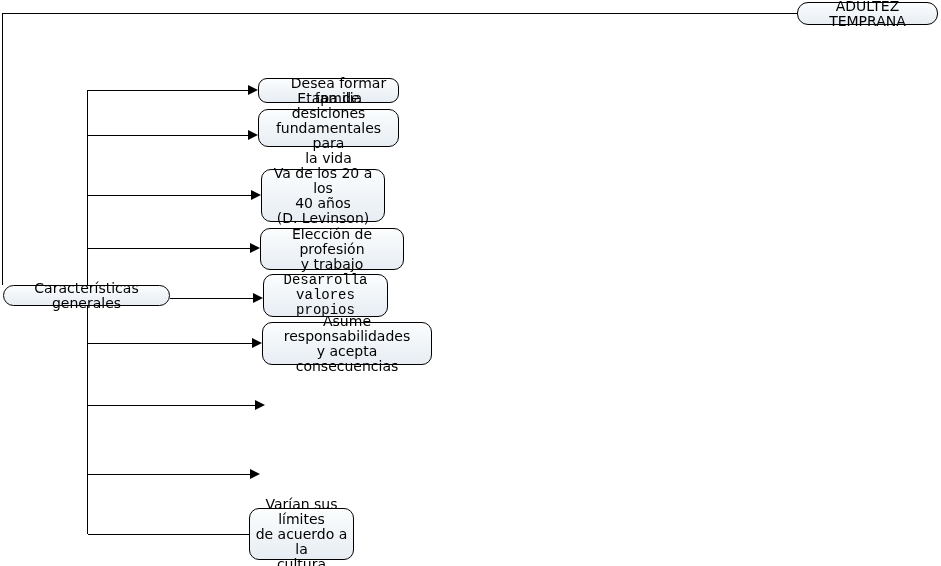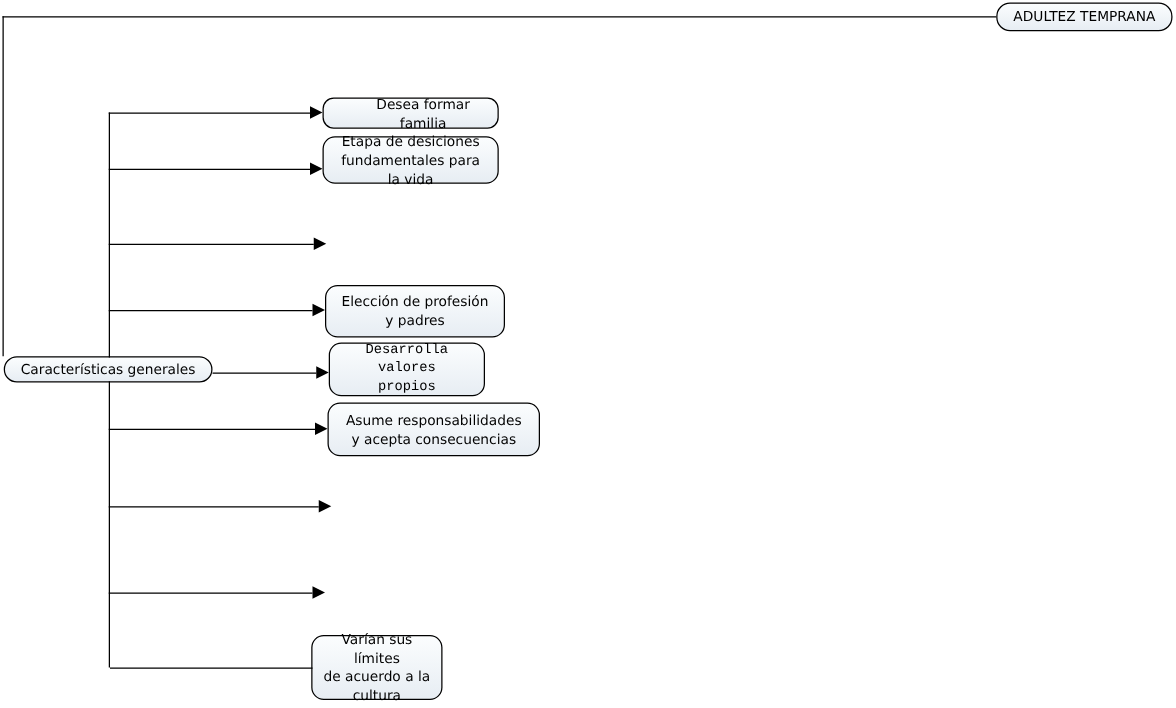--- a/index.html
+++ b/index.html
@@ -18,21 +18,21 @@
     border-radius: 10px;
     background: linear-gradient(180deg, #fbfdfe 0%, #e7edf3 100%);
     display: flex;
     align-items: center;
     justify-content: center;
     z-index: 2;
     cursor: default;
   }
   .node-label {
     display: block;
-    font-size: 11px;
+    font-size: 14px;
     line-height: 15px;
     color: #000000;
     text-align: center;
     white-space: pre-line;
     padding: 0 4px;
   }
   .hline {
     position: absolute;
     height: 0;
     border-top: 1px solid #000000;
@@ -101,24 +101,29 @@
   <div class="node" style="left:258px; top:78px; width:141px; height:25px; border-radius:9px;padding-left:20px;">
     <span class="node-label">Desea formar familia</span>
   </div>
 
   <div class="node" style="left:258px; top:109px; width:141px; height:38px;">
     <span class="node-label">Etapa de desiciones
 fundamentales para
 la vida</span>
   </div>
 
+  <div class="node" style="left:261px; top:169px; width:124px; height:53px;">
+    <span class="node-label">Va de los 20 a los
+40 años
+(D. Levinson)</span>
+  </div>
 
   <div class="node" style="left:260px; top:228px; width:144px; height:42px;">
     <span class="node-label">Elección de profesión
-y padres</span>
+y trabajo</span>
   </div>
 
   <div class="node" style="left:263px; top:274px; width:125px; height:43px;font-family:Liberation Mono, monospace;">
     <span class="node-label">Desarrolla valores
 propios</span>
   </div>
 
   <div class="node" style="left:262px; top:322px; width:170px; height:43px;">
     <span class="node-label">Asume responsabilidades
 y acepta consecuencias</span>

